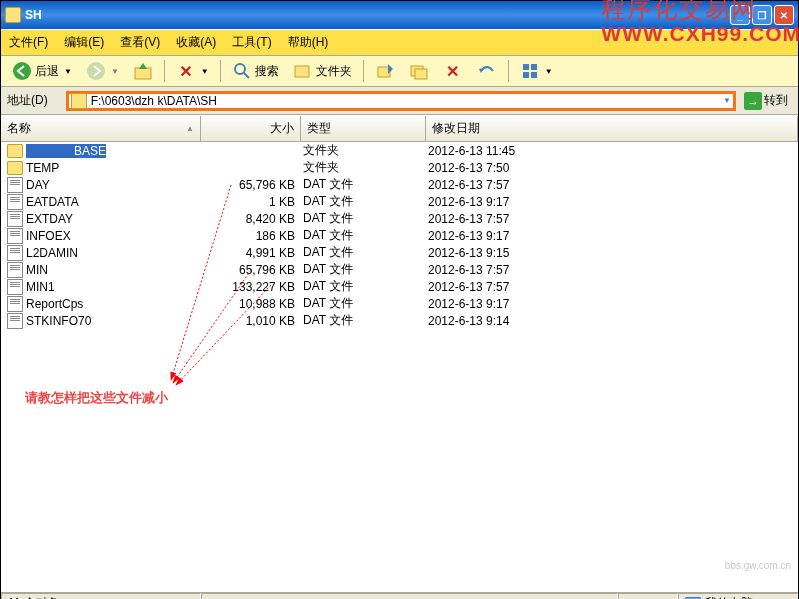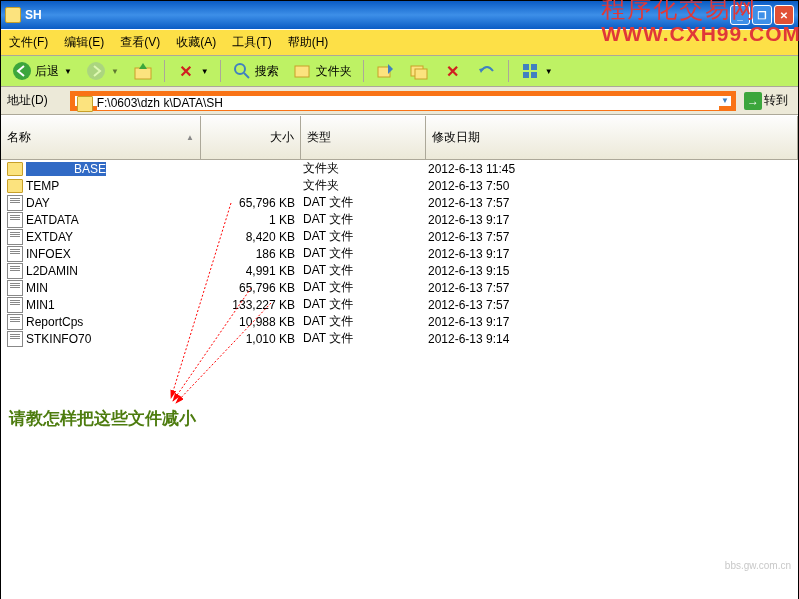--- a/index.html
+++ b/index.html
@@ -5,51 +5,51 @@
 * { box-sizing: border-box; margin: 0; padding: 0; }
 body { font-family: "SimSun", "宋体", sans-serif; font-size: 12px; background: #ece9d8; width: 799px; height: 599px; overflow: hidden; border: 1px solid #000; border-bottom: none; }
 .titlebar { background: linear-gradient(to bottom, #0a5bc4, #3d8fe8 50%, #0a5bc4); height: 28px; display: flex; align-items: center; padding: 0 4px; color: white; }
 .titlebar .icon { width: 16px; height: 16px; margin-right: 4px; background: #fce37e; border: 1px solid #c8a028; border-radius: 2px; }
 .titlebar .title { font-weight: bold; flex: 1; }
 .winbtns { display: flex; gap:2px; }
 .winbtn { width: 20px; height: 20px; background: #3d8fe8; border: 1px solid #fff; border-radius: 3px; display:flex; align-items:center; justify-content:center; color:white; font-weight:bold; font-size:10px; }
 .winbtn.close { background: #e15035; }
 .menubar { background: #fde047; padding: 2px 4px; display: flex; gap: 8px; border-top: 1px solid #fff; }
 .menuitem { padding: 2px 4px; cursor: default; }
-.toolbar { background: #bef264; padding: 14px 6px; display: flex; align-items: center; gap: 4px; border-top: 1px solid #aca899; border-bottom: 1px solid #aca899; height: 32px; }
+.toolbar { background: #fef9c3; padding: 14px 6px; display: flex; align-items: center; gap: 4px; border-top: 1px solid #aca899; border-bottom: 1px solid #aca899; height: 32px; }
 .tbtn { display: flex; align-items: center; gap: 3px; padding: 2px 4px; border: 1px solid transparent; border-radius: 3px; cursor: default; }
 .tbicon { width: 20px; height: 20px; display:inline-flex; align-items:center; justify-content:center; }
 .tbsep { width: 1px; height: 22px; background: #aca899; margin: 0 2px; }
 .dropdown-arrow { font-size: 8px; margin-left:2px; }
 .addrbar { background: #ece9d8; padding: 3px 6px; display: flex; align-items: center; gap: 4px; border-bottom: 1px solid #aca899; height: 28px; }
-.addrbar .lbl { margin-right: 18px; }
-.addrbar .input-wrap { flex: 1; background: white; border: 5px solid #f97316; display: flex; align-items: flex-start; height: 20px; padding: 0 2px; }
+.addrbar .lbl { margin-right: 2px; }
+.addrbar .input-wrap { flex: 1; background: white; border: 3px solid #f97316; display: flex; align-items: center; height: 20px; padding: 0 2px; margin-left: 12px; }
 .addrbar .input-wrap .fico { width:16px; height:16px; background:#fce37e; border:1px solid #c8a028; border-radius:1px; margin-right:4px; }
 .addrbar input { border:none; outline:none; flex:1; font-family:inherit; font-size:12px; }
 .gobtn { display:flex; align-items:center; gap:2px; padding:2px 4px; }
 .gobtn .gicon { width:18px; height:18px; background:#3ca63c; border-radius:2px; display:flex;align-items:center;justify-content:center;color:white;font-weight:bold;}
 .headerrow { background: #ece9d8; display: flex; border-top: 1px solid #fff; border-bottom: 1px solid #aca899; }
-.hcell { padding: 13px 6px; border-right: 1px solid #aca899; background: linear-gradient(to bottom,#fdfdfd,#ece9d8); cursor:default; }
+.hcell { padding: 4px 6px; border-right: 1px solid #aca899; background: linear-gradient(to bottom,#fdfdfd,#ece9d8); cursor:default; }
 .hcell.name { width: 200px; display:flex; justify-content:space-between; align-items:center;}
 .hcell.size { width: 100px; text-align: right; }
 .hcell.type { width: 125px; }
 .hcell.date { flex: 1; }
 .sorticon { font-size:8px; color:#888; }
 .filearea { background: white; height: 450px; overflow: auto; position: relative; }
 .frow { display: flex; align-items: center; height: 17px; padding: 0 2px; }
 .frow.sel .fname { background: #316ac5; color: white; padding-left: 48px; }
 .fcell { padding: 0 4px; white-space: nowrap; overflow: hidden; }
 .fcell.name { width: 196px; display:flex; align-items:center; gap:3px;}
 .fcell.size { width: 100px; text-align: right; }
 .fcell.type { width: 125px; }
 .fcell.date { flex: 1; }
 .fico-folder { width:16px; height:14px; background:#fce37e; border:1px solid #c8a028; border-radius:1px; flex-shrink:0;}
 .fico-dat { width:16px; height:16px; background:white; border:1px solid #888; position:relative; flex-shrink:0;}
 .fico-dat::before { content:""; position:absolute; top:2px; left:2px; right:2px; height:6px; background:repeating-linear-gradient(to bottom,#888 0,#888 1px,transparent 1px,transparent 2px);}
-.annotation { position: absolute; left: 8px; top: 247px; color: #4d7c0f; font-weight: bold; font-size: 17px; }
+.annotation { position: absolute; left: 24px; top: 247px; color: #ef4444; font-weight: bold; font-size: 13px; }
 .arrowsvg { position:absolute; left:150px; top:43px; pointer-events:none;}
 .statusbar { background: #ece9d8; display: flex; border-top: 1px solid #aca899; height: 22px; align-items: center; }
 .statcell { padding: 2px 6px; border: 1px solid #fff; border-top-color:#aca899; border-left-color:#aca899; height:100%; display:flex;align-items:center;}
 .statcell.s1 { width: 200px; }
 .statcell.s2 { flex: 1; }
 .statcell.s3 { width: 60px; }
 .statcell.s4 { width: 120px; gap:4px;}
 .watermark1 { position:absolute; right:-2px; top:-4px; pointer-events:none; font-family:"KaiTi","楷体",serif; color:#e03838; line-height:1.1; text-align:left;}
 .watermark1 .cn { font-size:24px; letter-spacing:2px;}
 .watermark1 .en { font-size:21px; font-family:Arial,sans-serif; font-weight:bold; letter-spacing:1px;}

